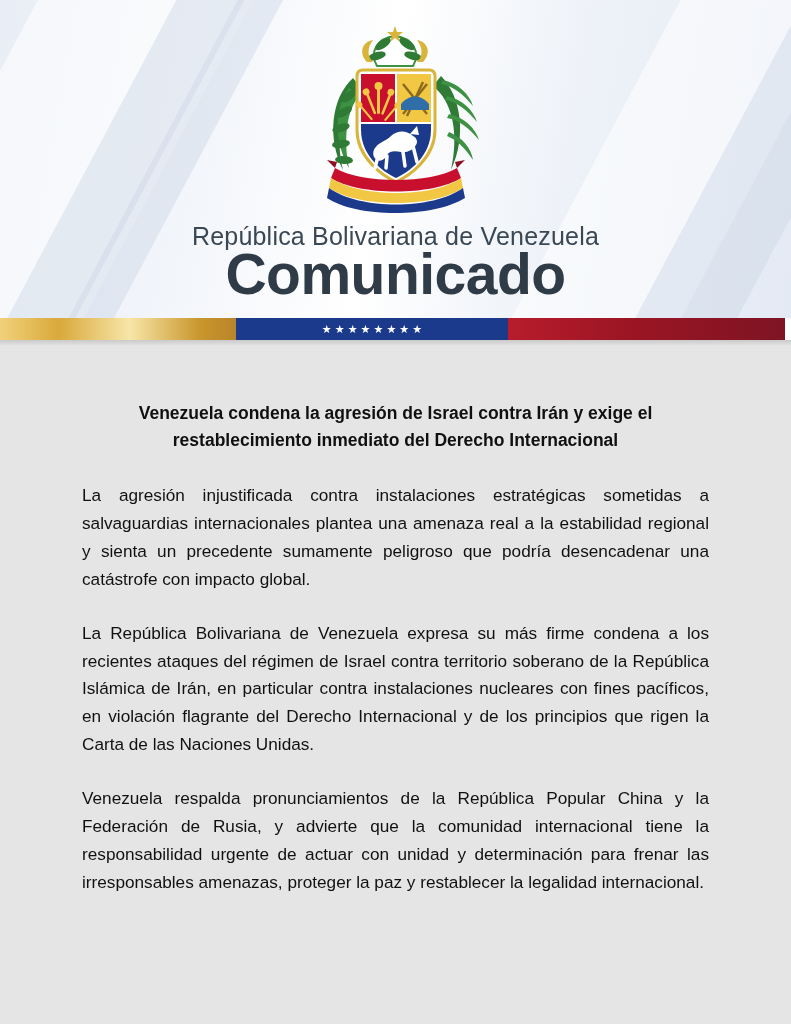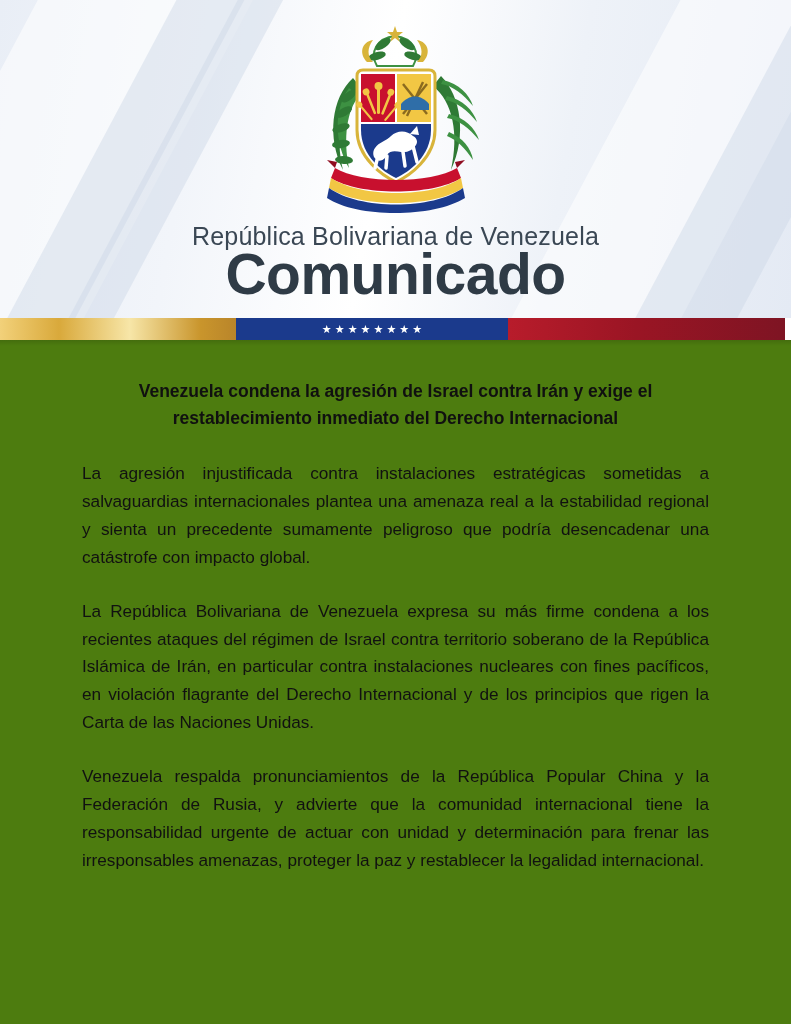--- a/index.html
+++ b/index.html
@@ -10,21 +10,21 @@
     width: 791px;
     height: 1024px;
     background: #ffffff;
     font-family: "Liberation Sans", sans-serif;
     overflow: hidden;
   }
   .page {
     position: relative;
     width: 791px;
     height: 1024px;
-    background: #4d7c0f;
+    background: #e5e5e5;
     overflow: hidden;
   }
 
   
   .header {
     position: relative;
     width: 791px;
     height: 318px;
     background: linear-gradient(100deg, #e9eef6 0%, #f2f5fa 25%, #ffffff 48%, #eef2f8 70%, #e4eaf4 100%);
     overflow: hidden;
@@ -126,21 +126,21 @@
   
   .content {
     padding: 30px 82px 0 82px;
   }
   .title {
     text-align: center;
     font-size: 17.5px;
     font-weight: bold;
     color: #101010;
     line-height: 1.55;
-    margin: 2px 0 0 0;
+    margin: 24px 0 0 0;
     padding: 0 4px;
   }
   .paragraphs {
     margin-top: 28px;
   }
   .para {
     text-align: justify;
     text-justify: inter-word;
     font-size: 17.2px;
     line-height: 1.62;

